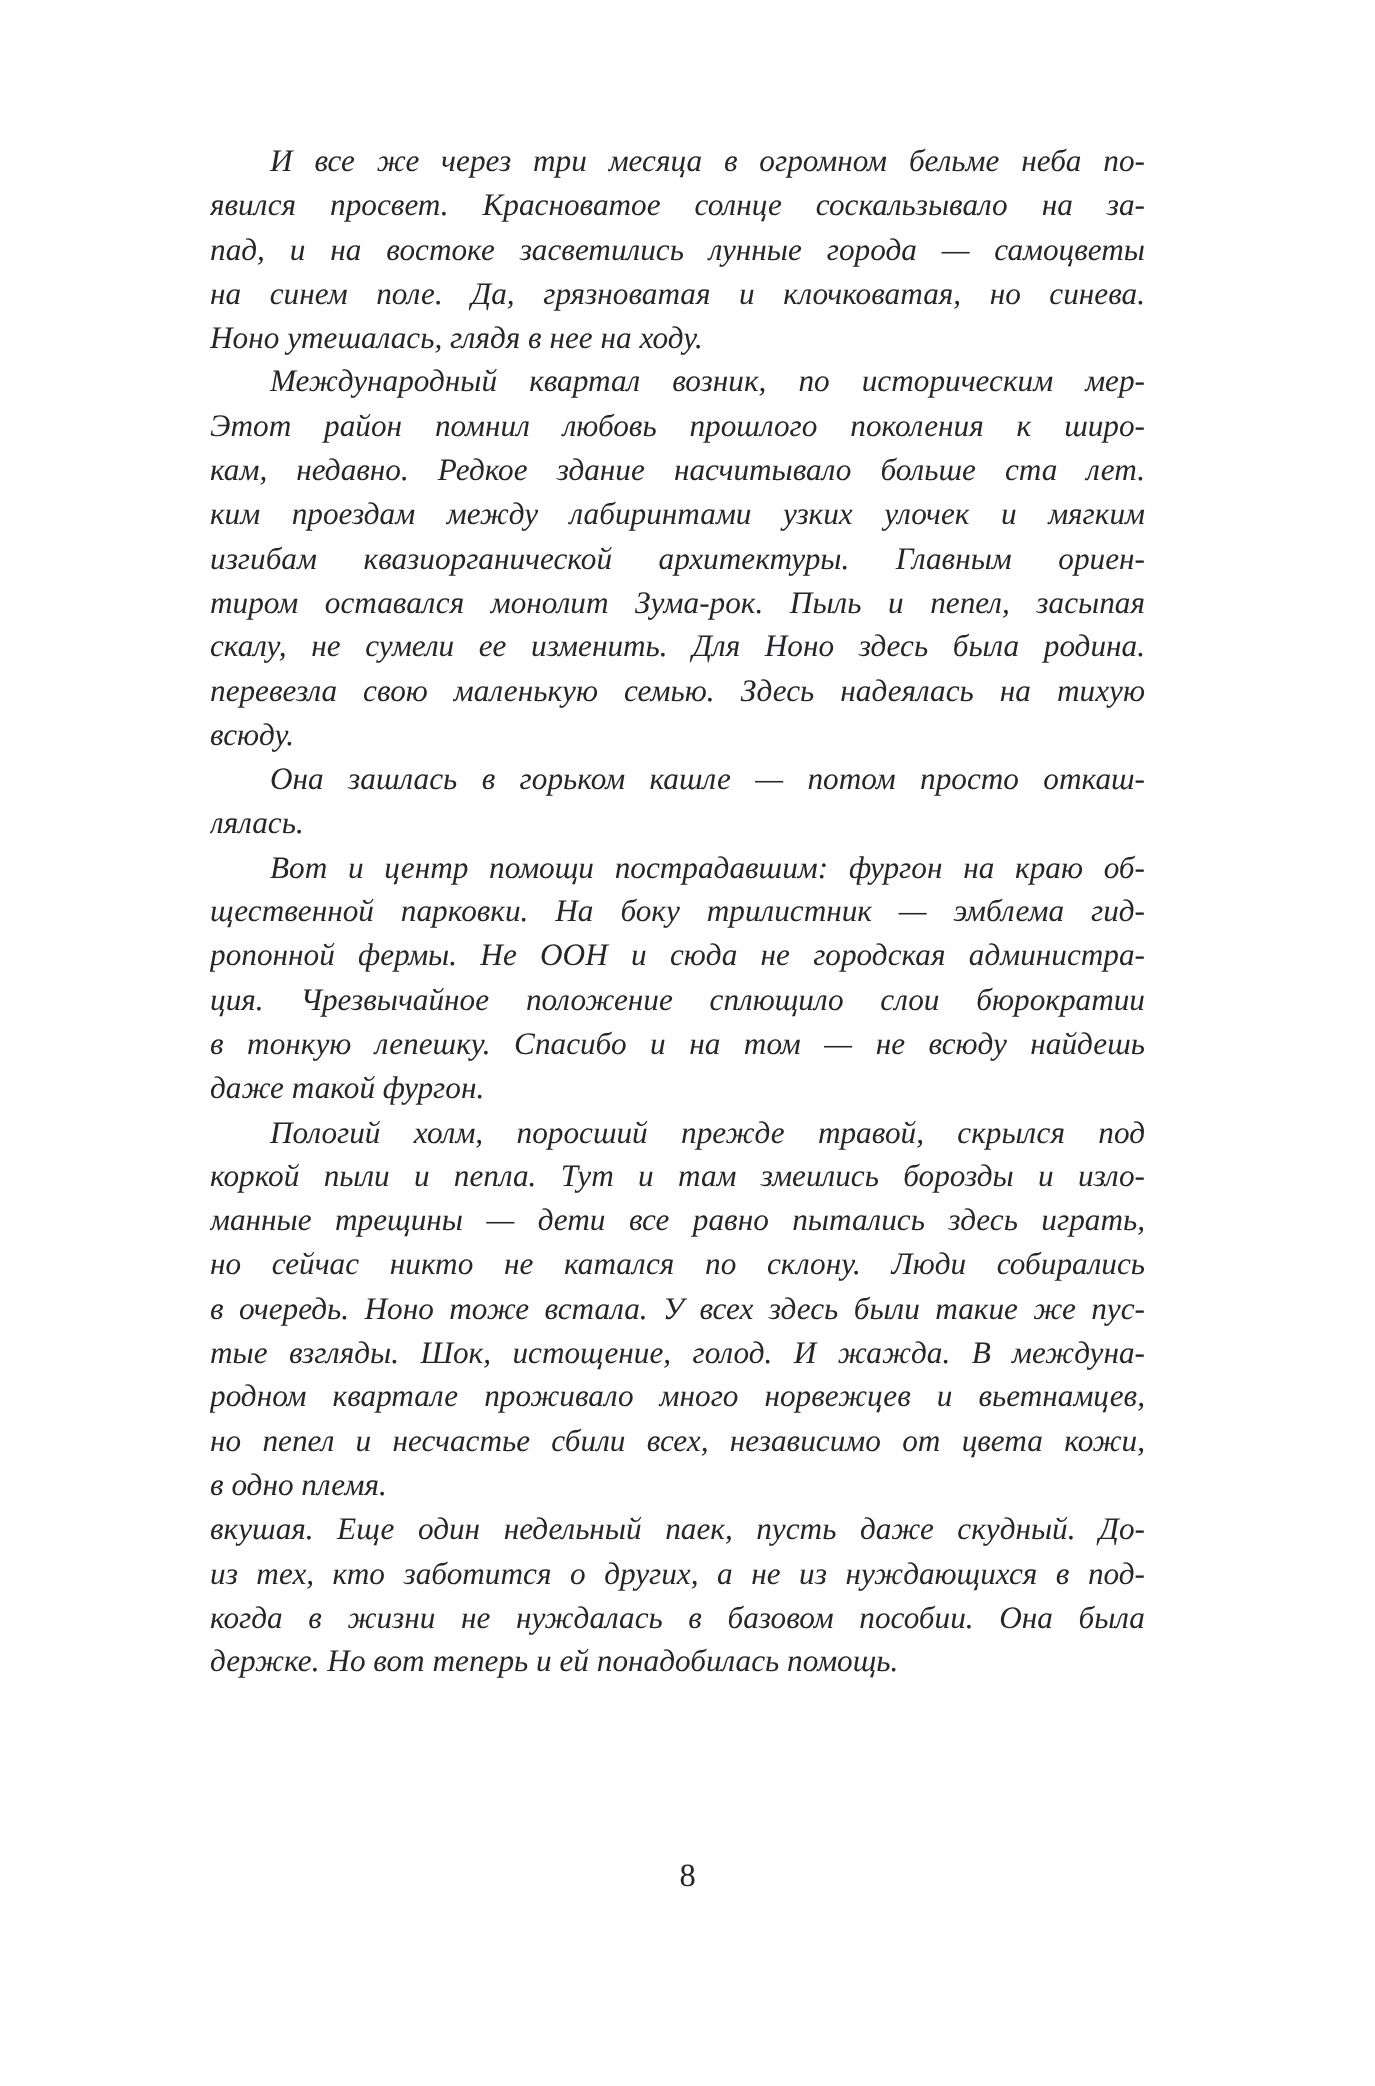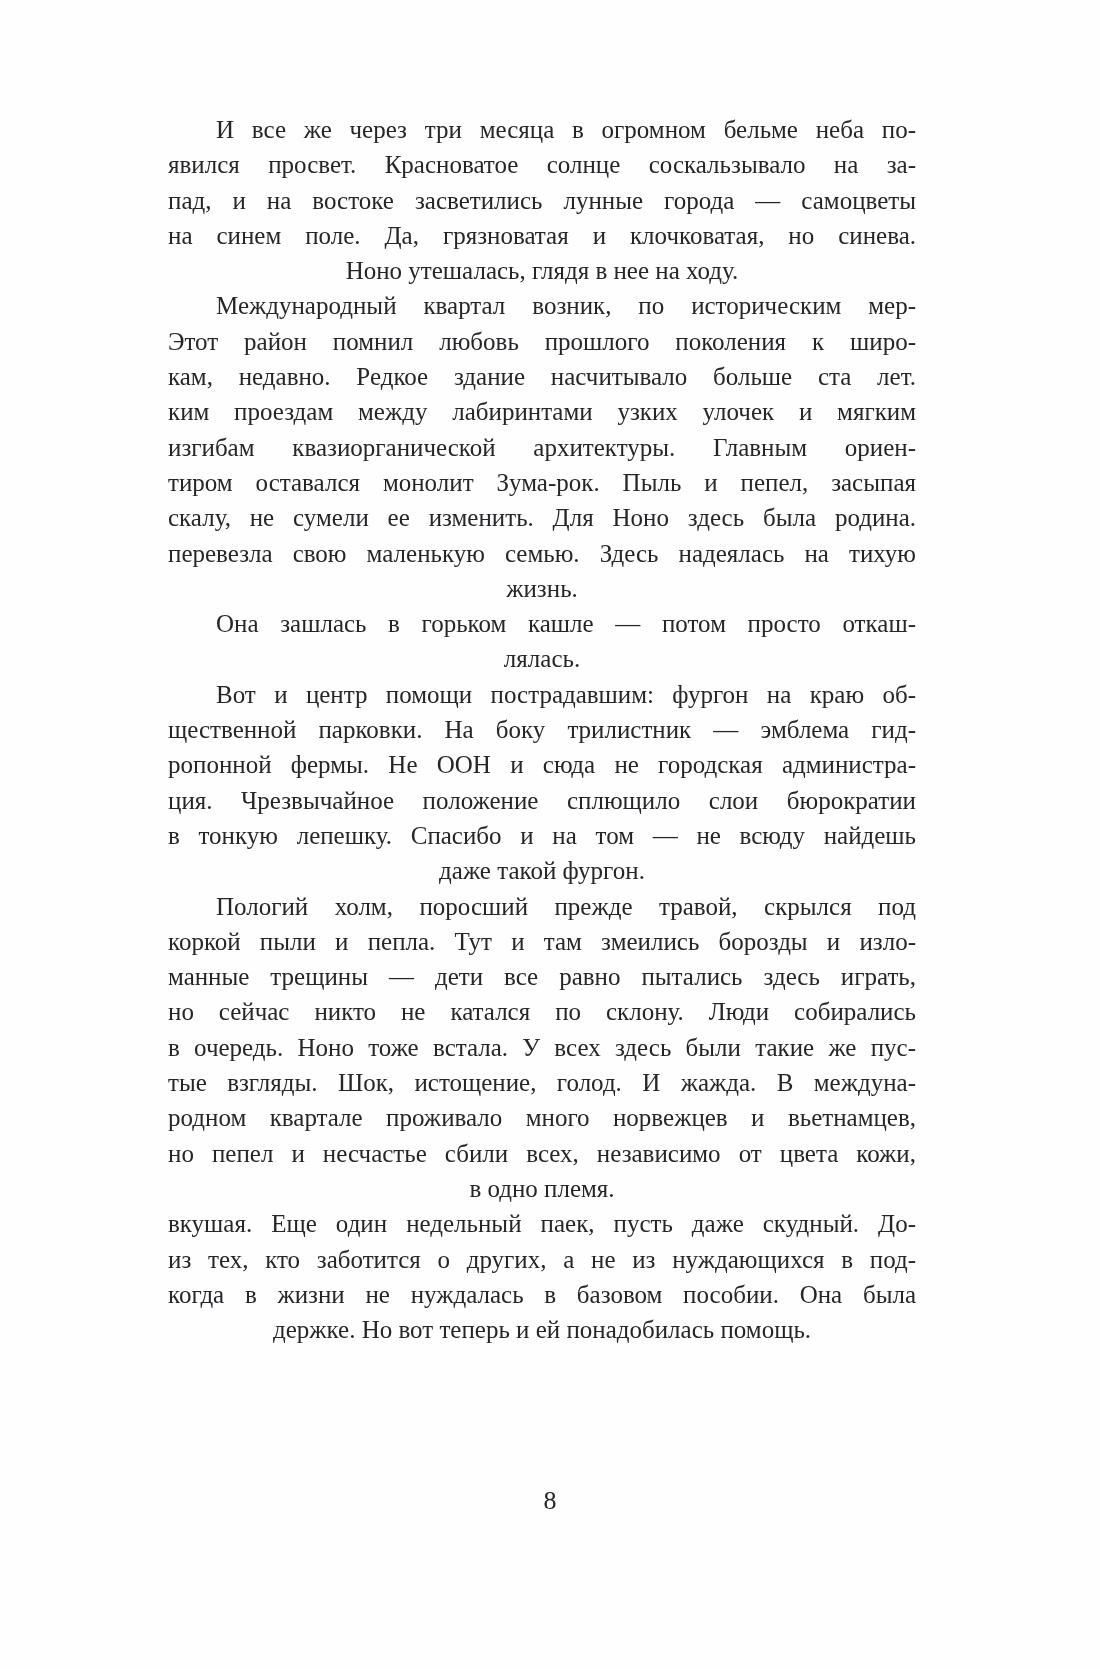--- a/index.html
+++ b/index.html
@@ -17,20 +17,21 @@
     position: absolute;
     inset: 0;
     background: #fefefe;
     color: #26262a;
   }
   .text-block {
     position: absolute;
     left: 168px;
     top: 112px;
     width: 748px;
+    font-style: italic;
   }
   p.para {
     margin: 0;
     padding: 0;
   }
   .line {
     display: block;
     font-size: 25px;
     line-height: 35.3px;
     height: 35.3px;
@@ -42,21 +43,21 @@
   .line.justify::after {
     content: "";
     display: inline-block;
     width: 100%;
     height: 0;
   }
   .line.first {
     text-indent: 48px;
   }
   .line.last {
-    text-align: center;
+    text-align: left;
   }
   .page-number {
     position: absolute;
     top: 1486px;
     left: 0;
     width: 1100px;
     text-align: center;
     font-size: 26px;
     color: #26262a;
   }
@@ -75,21 +76,21 @@
       </p>
       <p class="para">
         <span class="line first justify">Международный квартал возник, по историческим мер-</span>
         <span class="line justify">Этот район помнил любовь прошлого поколения к широ-</span>
         <span class="line justify">кам, недавно. Редкое здание насчитывало больше ста лет.</span>
         <span class="line justify">ким проездам между лабиринтами узких улочек и мягким</span>
         <span class="line justify">изгибам квазиорганической архитектуры. Главным ориен-</span>
         <span class="line justify">тиром оставался монолит Зума-рок. Пыль и пепел, засыпая</span>
         <span class="line justify">скалу, не сумели ее изменить. Для Ноно здесь была родина.</span>
         <span class="line justify">перевезла свою маленькую семью. Здесь надеялась на тихую</span>
-        <span class="line last">жизнь.</span>
+        <span class="line last">всюду.</span>
       </p>
       <p class="para">
         <span class="line first justify">Она зашлась в горьком кашле — потом просто откаш-</span>
         <span class="line last">лялась.</span>
       </p>
       <p class="para">
         <span class="line first justify">Вот и центр помощи пострадавшим: фургон на краю об-</span>
         <span class="line justify">щественной парковки. На боку трилистник — эмблема гид-</span>
         <span class="line justify">ропонной фермы. Не ООН и сюда не городская администра-</span>
         <span class="line justify">ция. Чрезвычайное положение сплющило слои бюрократии</span>

